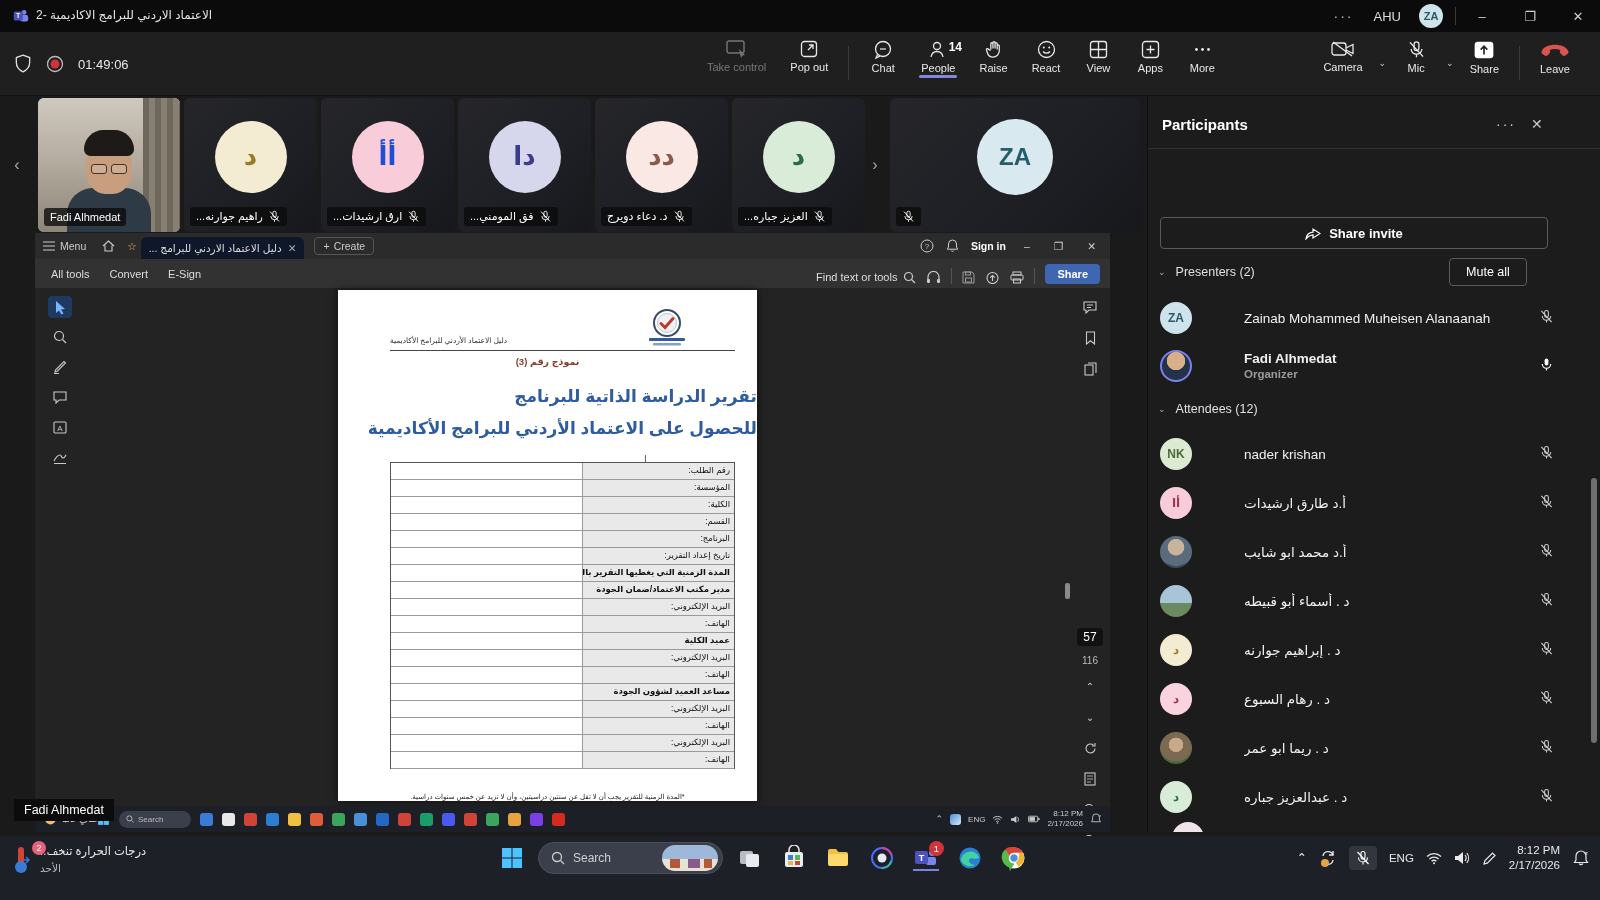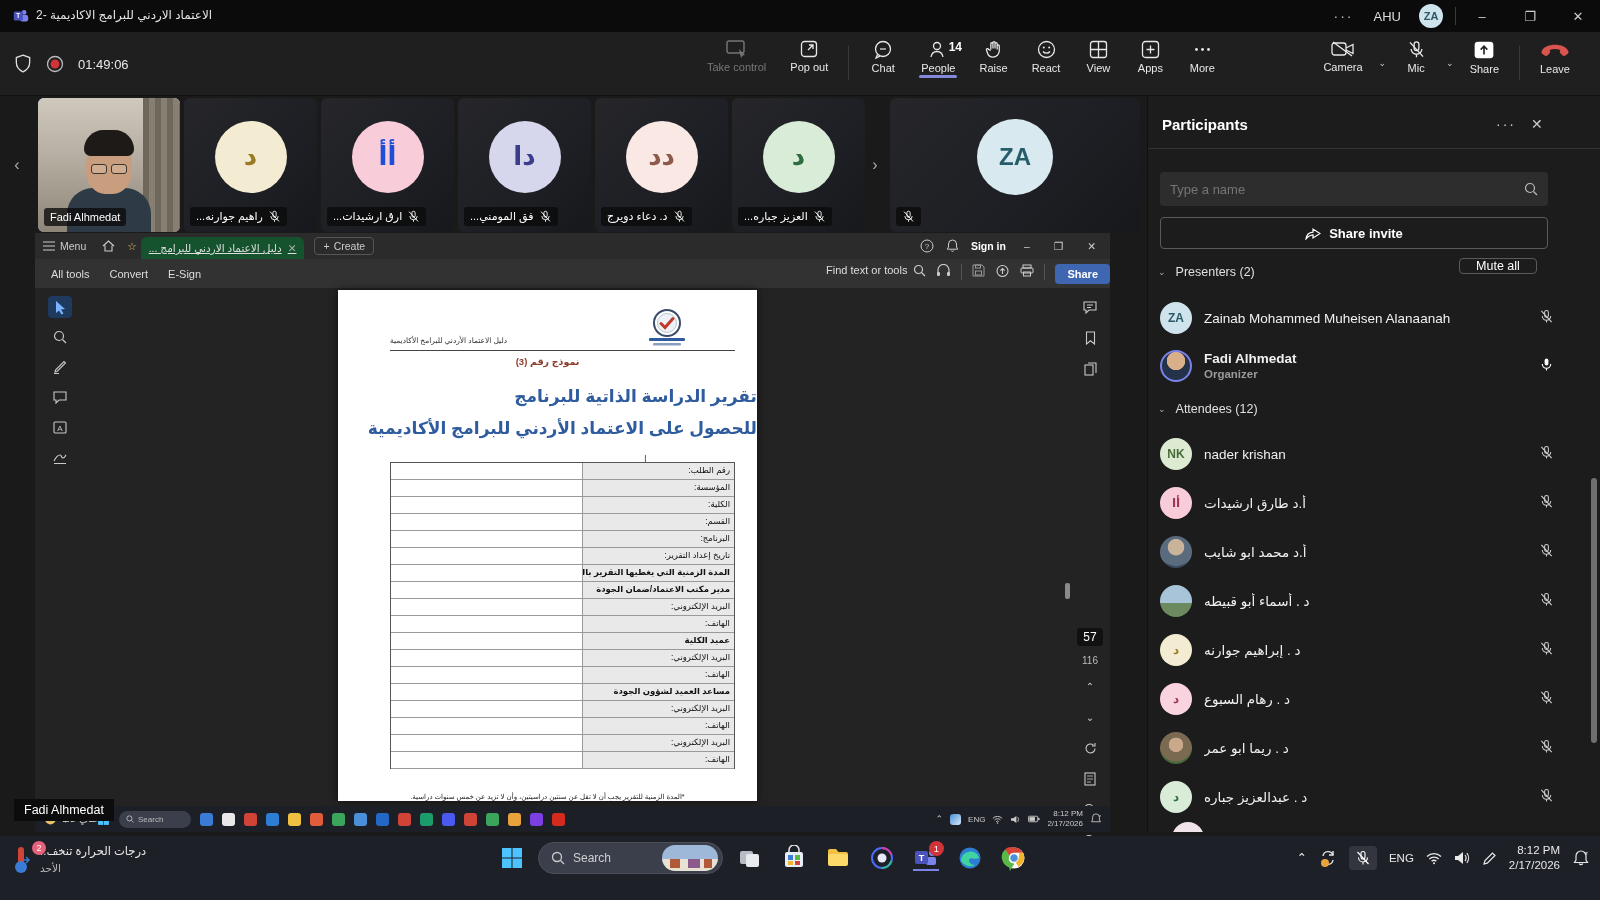--- a/index.html
+++ b/index.html
@@ -43,21 +43,21 @@
   .vf-curtain { position:absolute; right:0; top:0; width:26%; height:100%; background:repeating-linear-gradient(90deg,#6e675c 0 6px,#877f71 6px 12px); }
   .vf-body { position:absolute; left:50%; bottom:-8px; transform:translateX(-50%); width:84px; height:52px; border-radius:26px 26px 0 0; background:#2e3a45; }
   .vf-head { position:absolute; left:50%; bottom:38px; transform:translateX(-50%); width:46px; height:54px; border-radius:46% 46% 42% 42%; background:#c89e7e; }
   .vf-hair { position:absolute; left:50%; bottom:76px; transform:translateX(-50%); width:50px; height:26px; border-radius:24px 24px 8px 8px; background:#1d1a17; }
   .vf-glasses { position:absolute; left:50%; bottom:58px; transform:translateX(-50%); width:42px; height:10px; display:flex; gap:4px; justify-content:center; }
   .vf-glasses div { width:16px; height:10px; border:1.5px solid #3a3531; border-radius:3px; background:rgba(255,255,255,.15); }
 
   
   #shared { position:absolute; left:35px; top:233px; width:1075px; height:599px; background:#262626; }
   #pdf-tabbar { position:absolute; left:0; top:0; width:100%; height:26px; background:#2b2b2b; display:flex; align-items:center; color:#ccc; font-size:10.5px; }
-  .pdf-tab { height:22px; margin-top:4px; background:#14532d; border-radius:6px 6px 0 0; display:flex; align-items:center; gap:6px; padding:0 8px; color:#ddd;text-decoration:underline; }
+  .pdf-tab { height:22px; margin-top:4px; background:#0f172a; border-radius:6px 6px 0 0; display:flex; align-items:center; gap:6px; padding:0 8px; color:#ddd; }
   #pdf-toolbar { position:absolute; left:0; top:26px; width:100%; height:29px; background:#323232; display:flex; align-items:center; color:#ddd; font-size:11px; }
   .pdf-tool { padding:0 10px; }
   #pdf-viewer { position:absolute; left:0; top:55px; width:100%; height:518px; background:#232323; }
   #left-rail { position:absolute; left:10px; top:8px; width:30px; display:flex; flex-direction:column; align-items:center; gap:8px; }
   .rail-btn { width:24px; height:22px; display:flex; align-items:center; justify-content:center; border-radius:4px; color:#c9c9c9; }
   .rail-btn.sel { background:#1f3a5f; color:#7ab3ff; }
   #right-rail { position:absolute; right:6px; top:8px; width:28px; display:flex; flex-direction:column; align-items:center; gap:9px; color:#c9c9c9; }
   #page-badge { background:#111; color:#fff; font-size:12px; padding:2px 6px; border-radius:3px; }
   #page-total { color:#bbb; font-size:10px; }
   #pdf-page { position:absolute; left:303px; top:2px; width:419px; height:511px; background:#fff; box-shadow:0 0 8px rgba(0,0,0,.6); }
@@ -79,24 +79,24 @@
   .stb-tray { position:absolute; right:8px; display:flex; align-items:center; gap:7px; color:#ccc; font-size:8px; }
 
   
   #panel { position:absolute; left:1147px; top:96px; width:453px; height:736px; background:#1c1c1c; border-left:1px solid #101010; overflow:hidden; }
   #panel-title { position:absolute; left:14px; top:20px; font-size:15px; font-weight:bold; color:#fff; }
   .panel-hbtn { position:absolute; top:20px; color:#ccc; font-size:14px; }
   #panel-search { position:absolute; left:12px; top:76px; width:388px; height:34px; background:#2d2d2d; border-radius:4px; display:flex; align-items:center; padding:0 10px; }
   #panel-search input { flex:1; background:transparent; border:none; outline:none; color:#ddd; font-size:13px; }
   #share-invite { position:absolute; left:12px; top:121px; width:388px; height:32px; border:1px solid #5a5a5a; border-radius:4px; display:flex; align-items:center; justify-content:center; gap:8px; color:#fff; font-size:13px; font-weight:bold; background:transparent; }
   .sec-header { position:absolute; left:10px; display:flex; align-items:center; gap:10px; color:#e0e0e0; font-size:12.5px; }
-  #mute-all { position:absolute; left:311px; top:162px; width:78px; height:16px; border:1px solid #5a5a5a; border-radius:4px; color:#fff; font-size:12.5px; background:transparent; display:flex; align-items:center; justify-content:center; }
+  #mute-all { position:absolute; left:301px; top:162px; width:78px; height:28px; border:1px solid #5a5a5a; border-radius:4px; color:#fff; font-size:12.5px; background:transparent; display:flex; align-items:center; justify-content:center; }
   .p-row { position:absolute; left:12px; width:400px; height:48px; display:flex; align-items:center; gap:12px; }
   .p-avatar { width:32px; height:32px; border-radius:50%; flex:none; display:flex; align-items:center; justify-content:center; font-size:12px; font-weight:bold; }
-  .p-name { color:#f0f0f0; font-size:13.5px; white-space:nowrap; overflow:hidden; flex:1; }
+  .p-name { color:#f0f0f0; font-size:13.5px; white-space:nowrap; overflow:hidden; flex:1;margin-left:40px; }
   .p-sub { color:#9a9a9a; font-size:11.5px; }
   .p-mic { flex:none; margin-right:6px; }
   #panel-scroll { position:absolute; right:3px; top:382px; width:6px; height:265px; background:#6f6f6f; border-radius:3px; }
   .photo-fadi { background:radial-gradient(circle at 50% 32%,#d9b08a 0 38%,#24324a 40%); border:2px solid #7b83eb; }
   .photo-mohammad { background:radial-gradient(circle at 50% 35%,#c9b39a 0 30%,#5a6b7d 33% 70%,#3a4a5c 72%); }
   .photo-asmaa { background:linear-gradient(180deg,#a8c4d8 0 55%,#6c8a60 55%); }
   .photo-rima { background:radial-gradient(circle at 50% 40%,#c9a98a 0 28%,#7a6a52 30% 65%,#4a6a3a 68%); }
 
   
   #presenter-label { position:absolute; left:14px; top:799px; background:#0c0c0c; color:#fff; font-size:12.5px; padding:4px 10px; z-index:5; }
@@ -376,21 +376,21 @@
         <span style="color:#fff;font-weight:bold;">Sign in</span>
         <span style="color:#ccc;padding:0 6px;">–</span>
         <span style="color:#ccc;padding:0 6px;">❐</span>
         <span style="color:#ccc;padding:0 6px;">✕</span>
       </div>
     </div>
     <div id="pdf-toolbar">
       <span class="pdf-tool" style="margin-left:6px;">All tools</span>
       <span class="pdf-tool">Convert</span>
       <span class="pdf-tool">E-Sign</span>
-      <div style="margin-left:auto;display:flex;align-items:flex-start;gap:10px;">
+      <div style="margin-left:auto;display:flex;align-items:flex-end;gap:10px;padding-right:10px;">
         <span style="display:flex;align-items:center;gap:6px;">
           <span>Find text or tools</span>
           <svg width="13" height="13" viewBox="0 0 13 13">
               <circle cx="5.5" cy="5.5" r="4" fill="none" stroke="#ccc" stroke-width="1.2"></circle>
               <path d="M8.5 8.5L12 12" stroke="#ccc" stroke-width="1.2"></path>
             </svg>
         </span>
         <svg width="15" height="13" viewBox="0 0 15 13">
             <path d="M2 9V6a5.5 5.5 0 0 1 11 0v3" fill="none" stroke="#ccc" stroke-width="1.2"></path>
             <rect x="1" y="8" width="3" height="4" rx="1.2" fill="#ccc"></rect>
@@ -653,27 +653,20 @@
           </svg>
       </div>
     </div>
   </div>
 
   <div id="panel">
     <span id="panel-title">Participants</span>
     <span class="panel-hbtn" style="left:348px;letter-spacing:2px;">···</span>
     <span class="panel-hbtn" style="left:383px;">✕</span>
     <div style="position:absolute;left:0;top:52px;width:453px;border-top:1px solid #333;"></div>
-    <div id="panel-search">
-      <input placeholder="Type a name" style="">
-      <svg width="14" height="14" viewBox="0 0 14 14">
-          <circle cx="6" cy="6" r="4.5" fill="none" stroke="#bbb" stroke-width="1.2"></circle>
-          <path d="M9.5 9.5L13 13" stroke="#bbb" stroke-width="1.2"></path>
-        </svg>
-    </div>
     <div id="share-invite">
       <svg width="16" height="14" viewBox="0 0 16 14">
           <path d="M1 13c.5-4 3-6.5 7-6.8V3l7 4.5L8 12V8.8C5 9 3 10.5 1 13z" fill="none" stroke="#fff" stroke-width="1.2"></path>
         </svg>
       <span>Share invite</span>
     </div>
     <div class="sec-header" style="top:169px;">
       <span style="font-size:9px;color:#aaa;">⌄</span>
       <span>Presenters (2)</span>
     </div>

